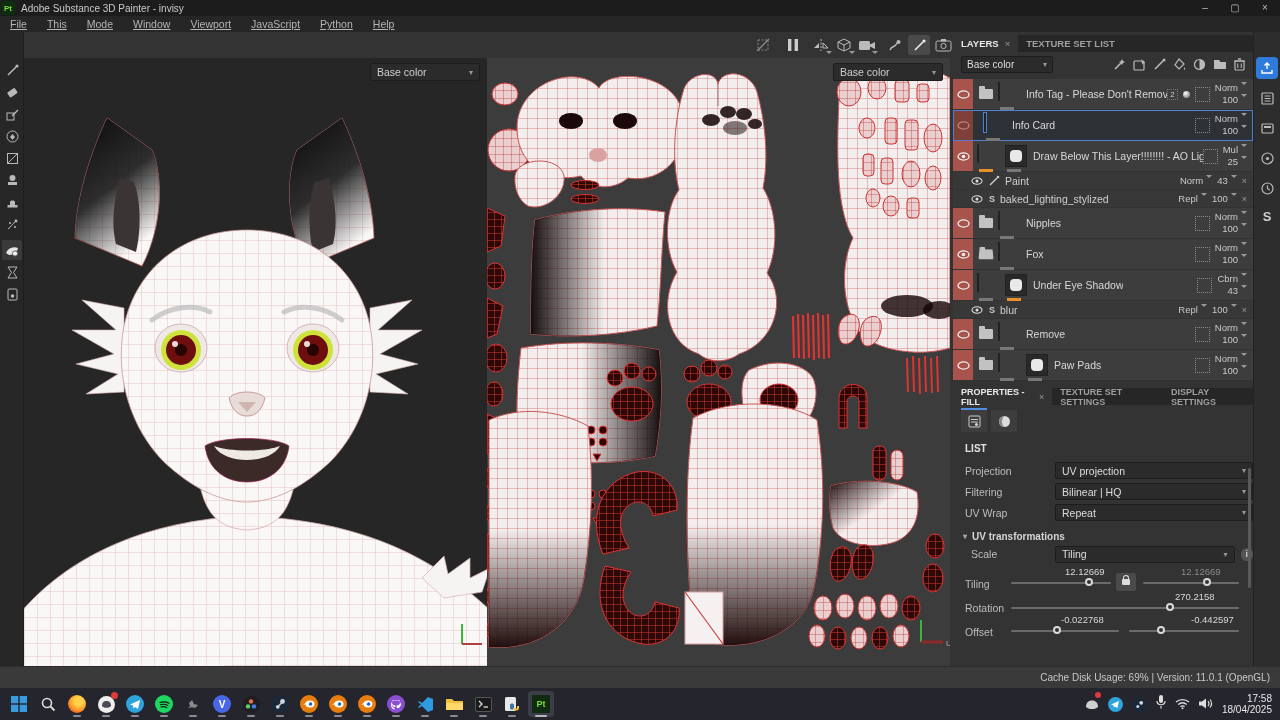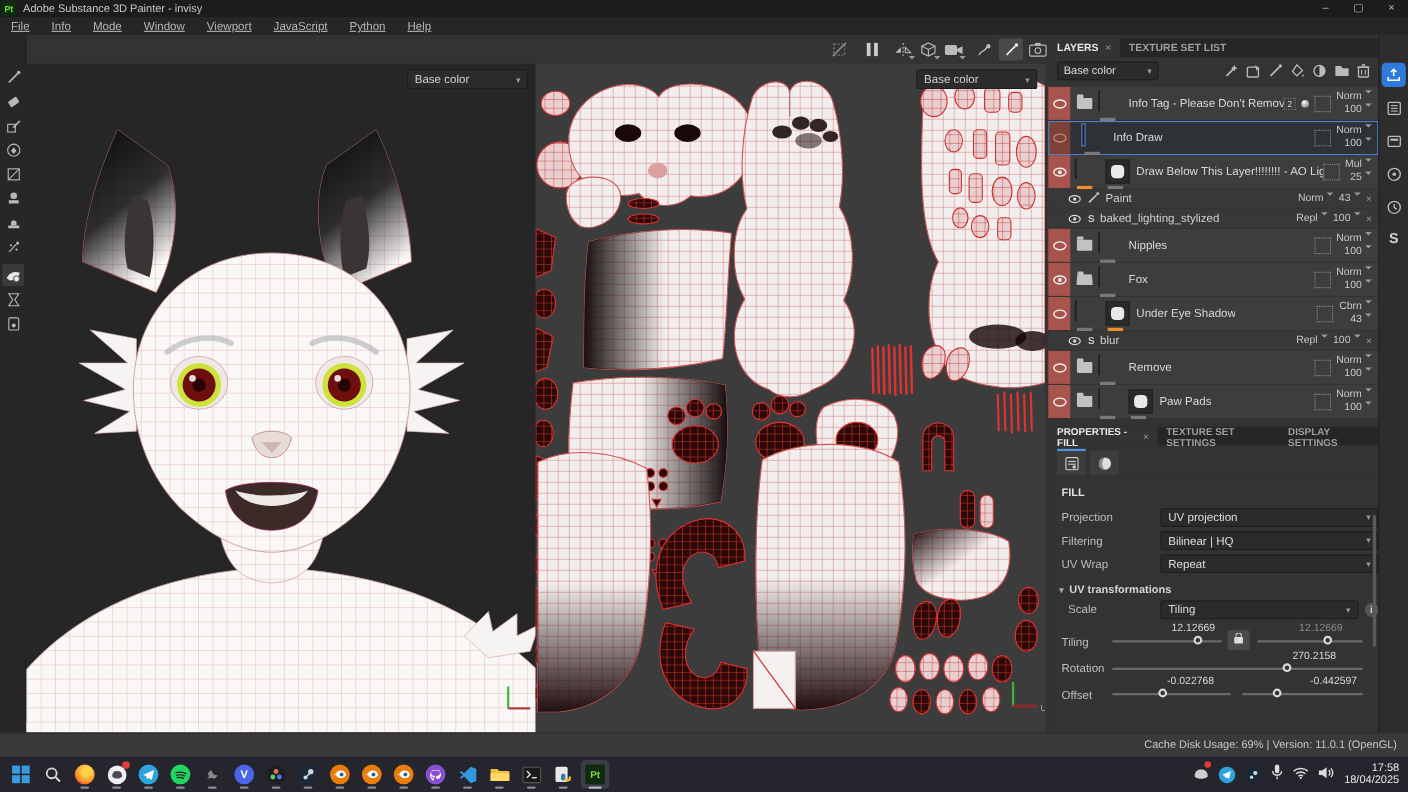--- a/index.html
+++ b/index.html
@@ -120,21 +120,21 @@
   <span>Adobe Substance 3D Painter - invisy</span>
   <div id="win-controls">
     <span>–</span>
     <span>▢</span>
     <span>×</span>
   </div>
 </div>
 
 <div id="menubar">
   <span>File</span>
-  <span>Info</span>
+  <span>This</span>
   <span>Mode</span>
   <span>Window</span>
   <span>Viewport</span>
   <span>JavaScript</span>
   <span>Python</span>
   <span>Help</span>
 </div>
 
 <div id="ctxbar">
   <div class="ctxi" style="left:752px">
@@ -635,21 +635,21 @@
     </div>
 
     <div class="lrow group selected" style="top:31px">
       <div class="eyecol">
           <svg width="13" height="9" opacity="0.55">
             <ellipse cx="6.5" cy="4.5" rx="5.5" ry="3.6" fill="none" stroke="#f4c0b8" stroke-width="1.2"></ellipse>
           </svg>
         </div>
       <span style="width:11px"></span>
       <span class="thumbwrap"><span class="thumb sphere-dark" style="outline:1px solid #4f7fd0"></span><span class="underbar"></span></span>
-      <span class="lname">Info Draw</span>
+      <span class="lname">Info Card</span>
       <div class="rctrl">
         <span class="maskbox"></span>
         <div class="bostack">
           <span class="bo">
               <span>Norm</span>
               <span class="tri"></span>
             </span>
           <span class="bo">
               <span>100</span>
               <span class="tri"></span>
@@ -912,21 +912,21 @@
             <circle cx="8.5" cy="9.5" r="1.6" fill="#ccc"></circle>
           </svg>
       </div>
       <div class="ptile">
         <svg width="13" height="13">
             <circle cx="6.5" cy="6.5" r="5.5" fill="#ddd"></circle>
             <path d="M6.5 1a5.5 5.5 0 0 0 0 11 7 7 0 0 1 0-11z" fill="#888"></path>
           </svg>
       </div>
     </div>
-    <div class="sect">FILL</div>
+    <div class="sect">LIST</div>
     <div class="prow">
       <span class="plabel">Projection</span>
       <div class="pselect">
           <span>UV projection</span>
           <span class="chev">▾</span>
         </div>
     </div>
     <div class="prow">
       <span class="plabel">Filtering</span>
       <div class="pselect">

